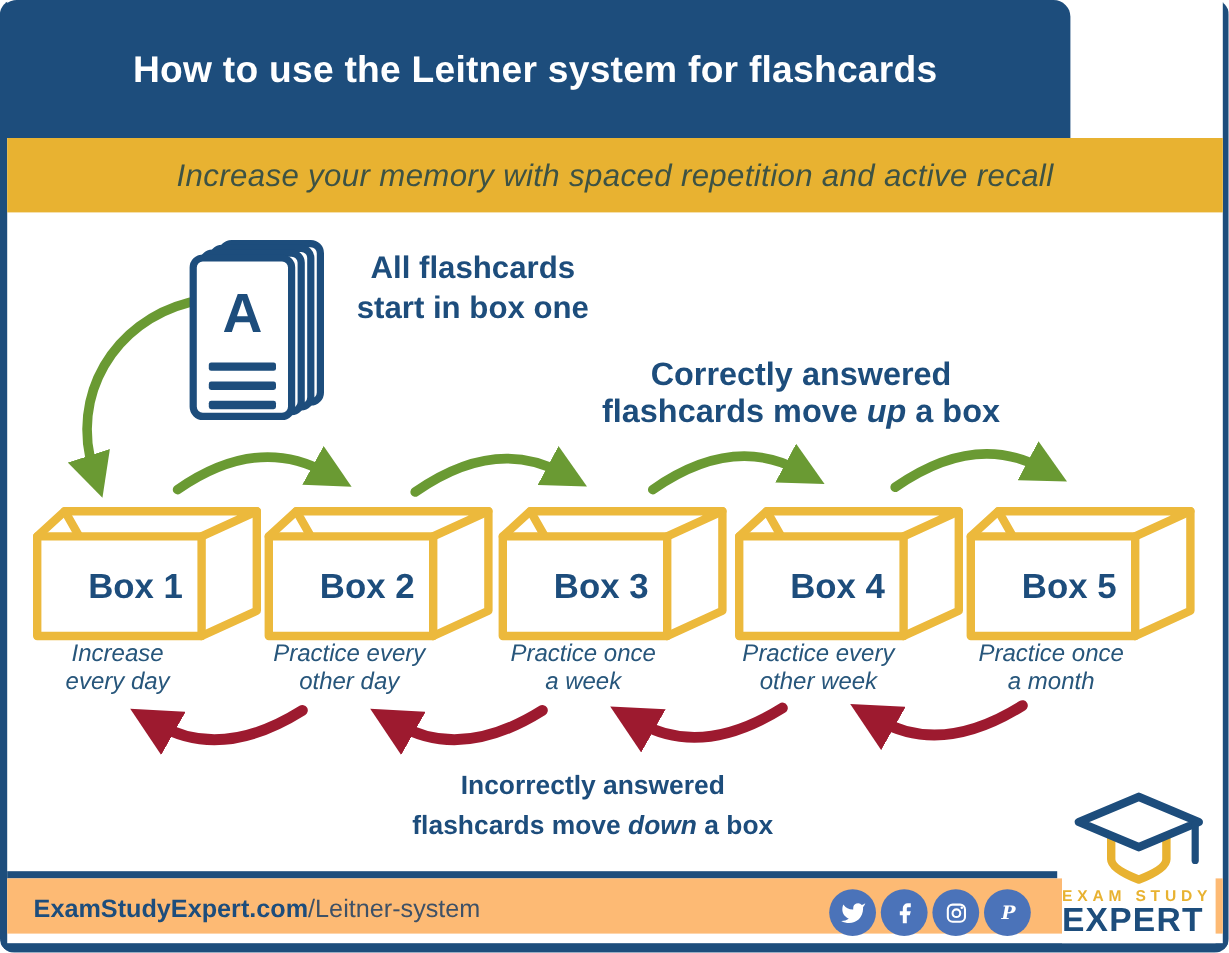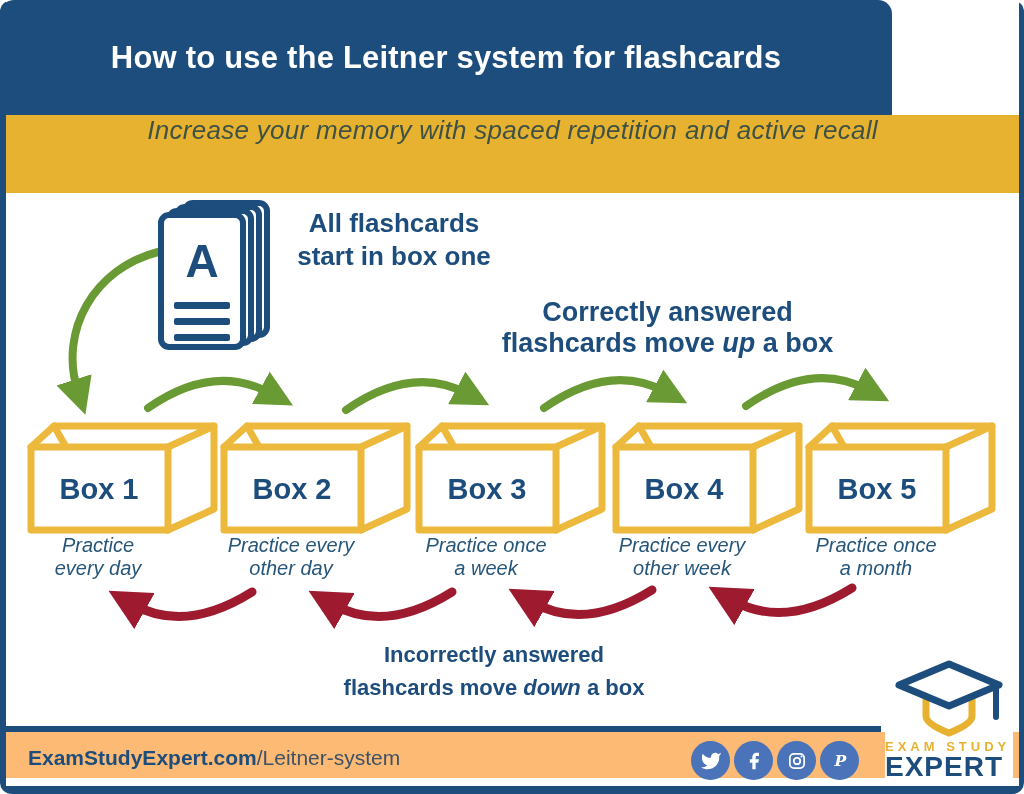--- a/index.html
+++ b/index.html
@@ -18,22 +18,22 @@
     position:absolute; left:0; top:0; width:892px; height:115px;
     background:#1d4d7c; border-radius:14px 14px 0 0;
     display:flex; align-items:center; justify-content:center;
   }
   .header h1 {
     margin:0; color:#ffffff; font-size:31px; font-weight:bold; letter-spacing:0.2px;
   }
 
   
   .subtitle-band {
-    position:absolute; left:6px; right:5px; top:115px; height:78px;
-    background:#e8b231; display:flex; align-items:flex-start; justify-content:center;
+    position:absolute; left:6px; right:5px; top:115px; height:62px;
+    background:#e8b231; display:flex; align-items:center; justify-content:center;
   }
   .subtitle-band .subtitle {
     color:#3d5244; font-size:26px; font-style:italic; letter-spacing:0.3px;
   }
 
   
   .stack { position:absolute; left:158px; top:200px; width:120px; height:158px; }
   .card {
     position:absolute; width:88px; height:138px; background:#ffffff;
     border:6px solid #1d4d7c; border-radius:11px; box-sizing:border-box;
@@ -57,21 +57,21 @@
   .down-note  { left:314px; top:638px; width:360px; font-size:22px; line-height:33px; }
   .up-note .inline-line, .down-note .inline-line { display:block; }
   .up-note .inline-line span, .down-note .inline-line span { display:inline; }
   .emph { font-style:italic; }
 
   
   .box-group { position:absolute; top:421px; width:192px; height:114px; }
   .box-1 { left:26px; }  .box-2 { left:219px; } .box-3 { left:414px; }
   .box-4 { left:611px; } .box-5 { left:804px; }
   .box-label {
-    position:absolute; left:4px; top:52px; width:138px; text-align:center;
+    position:absolute; left:18px; top:52px; width:138px; text-align:center;
     color:#1d4d7c; font-size:29px; font-weight:bold;
   }
   .box-caption {
     position:absolute; top:534px; width:160px; text-align:center;
     color:#27567b; font-size:20px; font-style:italic; line-height:23px;
   }
   .box-caption span { display:block; }
   .cap-1 { left:18px; }  .cap-2 { left:211px; } .cap-3 { left:406px; }
   .cap-4 { left:602px; } .cap-5 { left:796px; }
 
@@ -220,21 +220,21 @@
         <path d="M5,26 L28,5 L188,5 L142,26"></path>
         <path d="M28,5 L40,26"></path>
         <path d="M188,5 L188,88 L142,109"></path>
         <path d="M5,26 L142,26 L142,109 L5,109 Z" fill="#ffffff"></path>
       </g>
     </svg>
     <div class="box-label">Box 5</div>
   </div>
 
   <div class="box-caption cap-1">
-    <span>Practice</span>
+    <span>Increase</span>
       <span>every day</span>
   </div>
   <div class="box-caption cap-2">
     <span>Practice every</span>
       <span>other day</span>
   </div>
   <div class="box-caption cap-3">
     <span>Practice once</span>
       <span>a week</span>
   </div>

